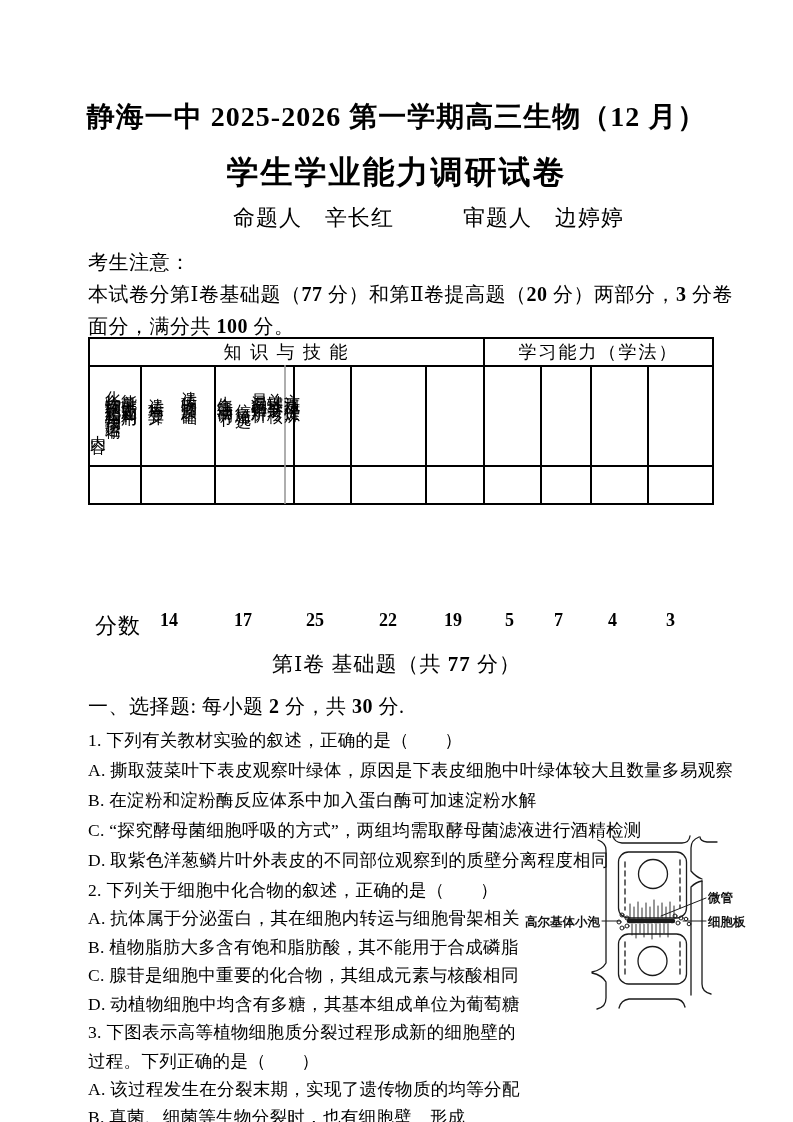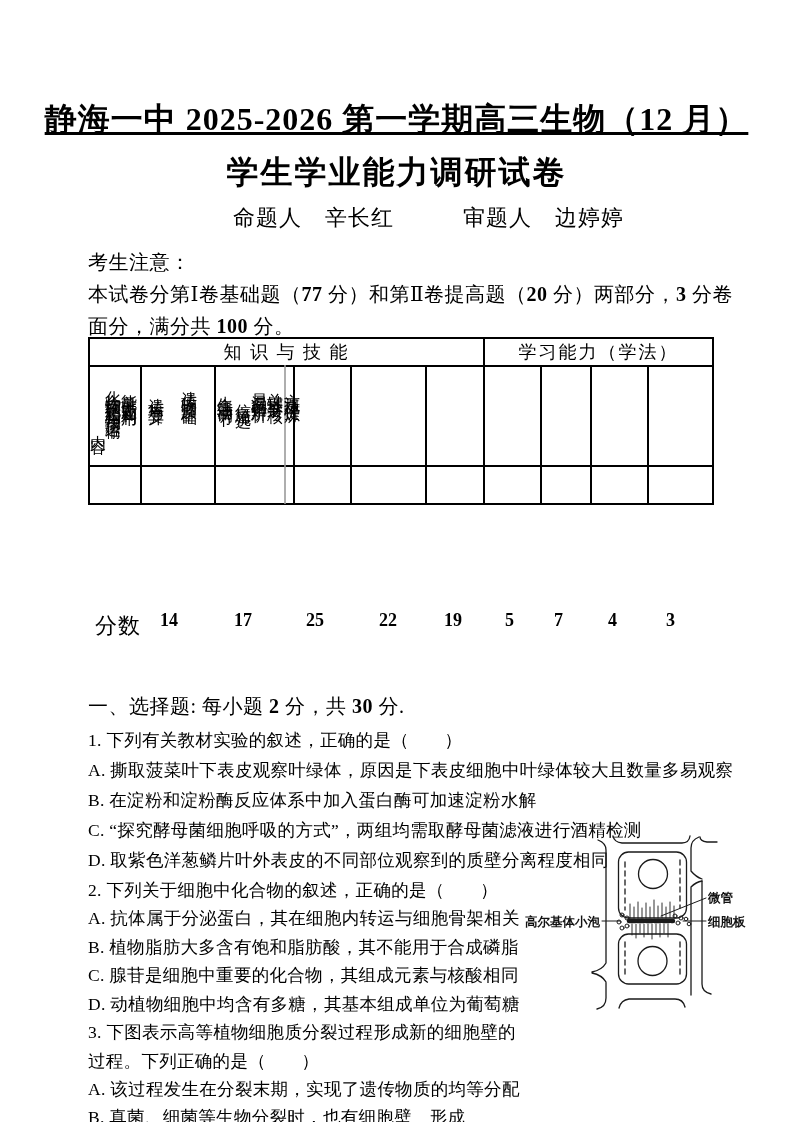--- a/index.html
+++ b/index.html
@@ -4,21 +4,21 @@
 <style>
   html,body{margin:0;padding:0;background:#888;}
   .page{
     position:relative; width:793px; height:1122px; margin:0 auto;
     background:#ffffff; color:#000;
     font-family:"Liberation Serif","DejaVu Serif",serif;
     overflow:hidden;
   }
   .abs{position:absolute;}
   .center{left:0;width:793px;text-align:center;}
-  .title{font-size:32px;font-weight:bold;letter-spacing:1px;text-decoration:underline;}
+  .title{font-size:28px;font-weight:bold;letter-spacing:1px;}
   .subtitle{font-size:32px;font-weight:bold;letter-spacing:2px;}
   .authors{font-size:22px;letter-spacing:1px;}
   .notice{font-size:20px;letter-spacing:0.5px;}
   .bodyline{font-size:17.5px;letter-spacing:0.3px;white-space:nowrap;}
   .introline{font-size:20px;letter-spacing:0.5px;}
   .secheading{font-size:21px;letter-spacing:1px;}
   b{font-weight:bold;}
   table.analysis{
     position:absolute;left:88px;top:337px;width:624px;
     border-collapse:collapse;table-layout:fixed;
@@ -111,20 +111,21 @@
     <span class="scoreval" style="left:234px;top:610px;">17</span>
     <span class="scoreval" style="left:306px;top:610px;">25</span>
     <span class="scoreval" style="left:379px;top:610px;">22</span>
     <span class="scoreval" style="left:444px;top:610px;">19</span>
     <span class="scoreval" style="left:505px;top:610px;">5</span>
     <span class="scoreval" style="left:554px;top:610px;">7</span>
     <span class="scoreval" style="left:608px;top:610px;">4</span>
     <span class="scoreval" style="left:666px;top:610px;">3</span>
   </div>
 
+  <div class="abs center secheading" style="top:650px;"><span>第Ⅰ卷 基础题（共 </span><b>77</b><span> 分）</span></div>
   <div class="abs introline" style="left:88px;top:693px;"><span>一、选择题: 每小题 </span><b>2</b><span> 分，共 </span><b>30</b><span> 分.</span></div>
 
   <div class="abs bodyline" style="left:88px;top:728px;">1. 下列有关教材实验的叙述，正确的是（　　）</div>
   <div class="abs bodyline" style="left:88px;top:758px;">A. 撕取菠菜叶下表皮观察叶绿体，原因是下表皮细胞中叶绿体较大且数量多易观察</div>
   <div class="abs bodyline" style="left:88px;top:818px;">C. “探究酵母菌细胞呼吸的方式”，两组均需取酵母菌滤液进行酒精检测</div>
   <div class="abs bodyline" style="left:88px;top:788px;">B. 在淀粉和淀粉酶反应体系中加入蛋白酶可加速淀粉水解</div>
   <div class="abs bodyline" style="left:88px;top:848px;">D. 取紫色洋葱鳞片叶外表皮的不同部位观察到的质壁分离程度相同</div>
 
   <div class="abs bodyline" style="left:88px;top:878px;">2. 下列关于细胞中化合物的叙述，正确的是（　　）</div>
   <div class="abs bodyline" style="left:88px;top:906px;">A. 抗体属于分泌蛋白，其在细胞内转运与细胞骨架相关</div>

